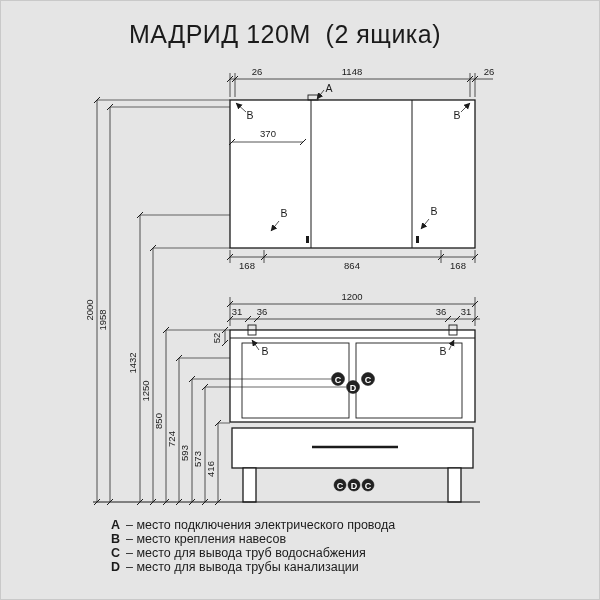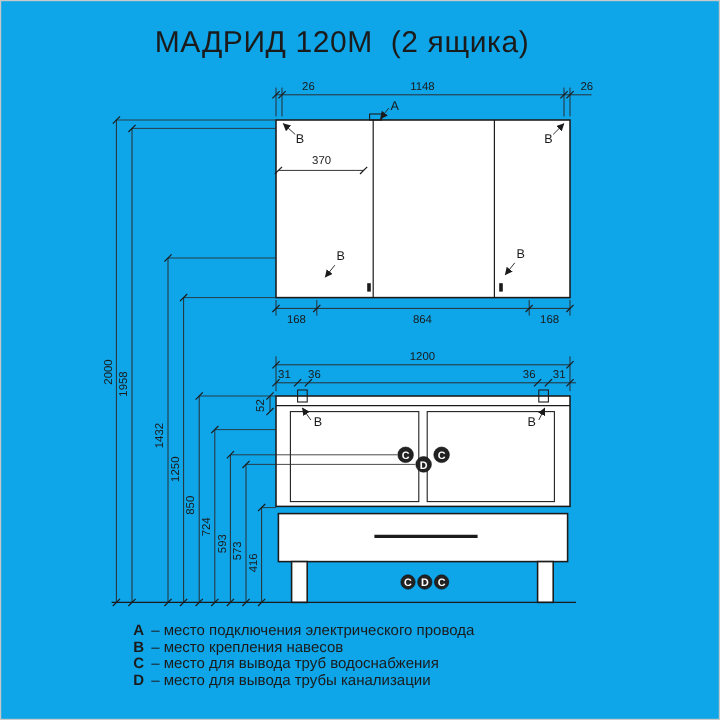--- a/index.html
+++ b/index.html
@@ -1,16 +1,16 @@
 <!DOCTYPE html>
 <html><head>
 <meta charset="utf-8">
 <style>
   html,body { margin:0; padding:0; background:#ffffff; }
-  .page { width:600px; height:600px; position:relative; background:#0ea5e9; overflow:hidden;
+  .page { width:600px; height:600px; position:relative; background:#e5e5e5; overflow:hidden;
           font-family:"Liberation Sans", sans-serif; }
   svg { display:block; }
   text { fill:#1b1b1b; font-family:"Liberation Sans", sans-serif; }
   .title { font-size:25px; letter-spacing:.5px; white-space:pre; }
   .dim   { font-size:9.5px; }
   .lbl   { font-size:10.5px; }
   .legend-key  { font-size:12.5px; font-weight:bold; }
   .legend-text { font-size:12.5px; }
   .mk    { font-size:9px; font-weight:bold; fill:#ffffff; }
   .ln10  { stroke:#1b1b1b; stroke-width:1;   fill:none; }

